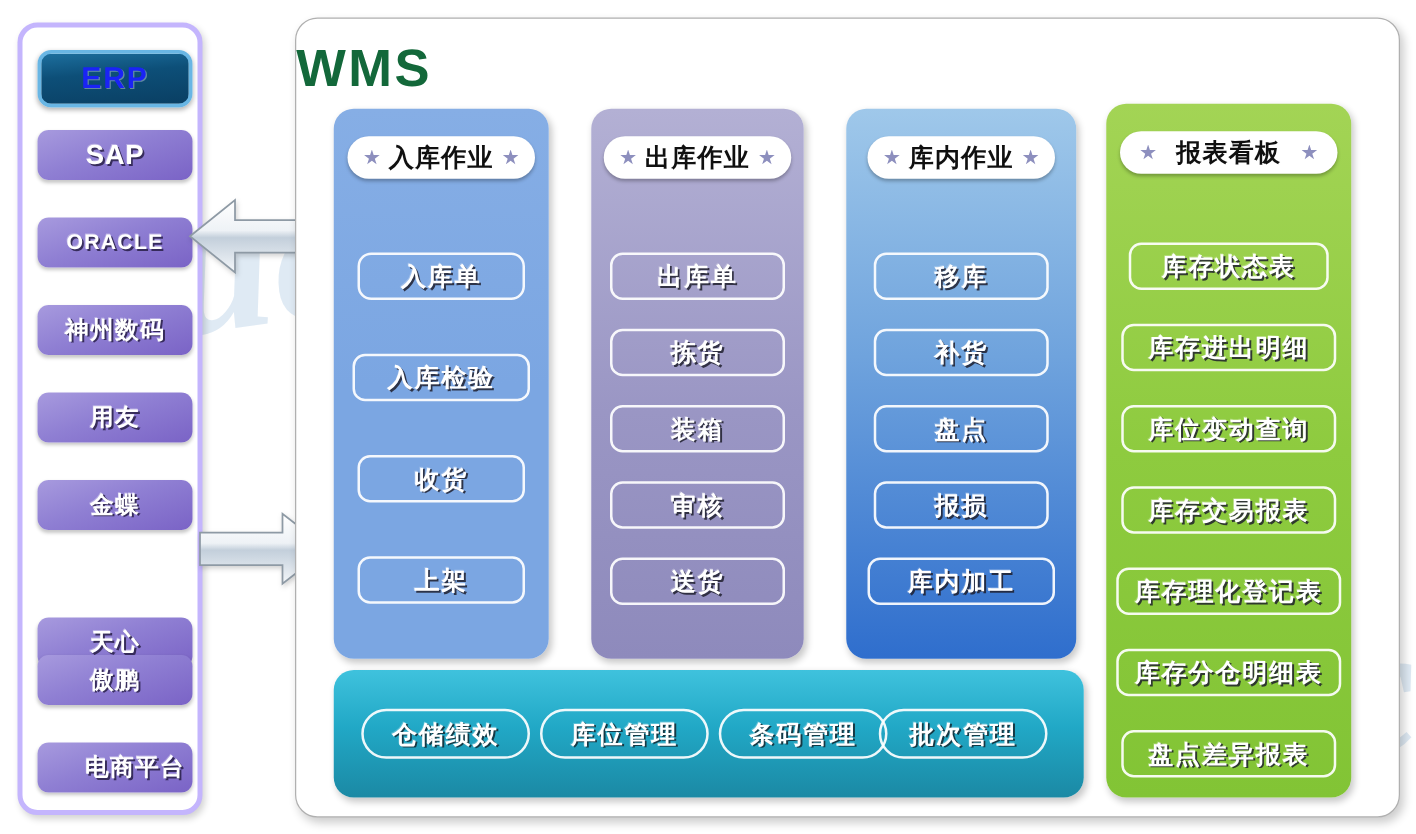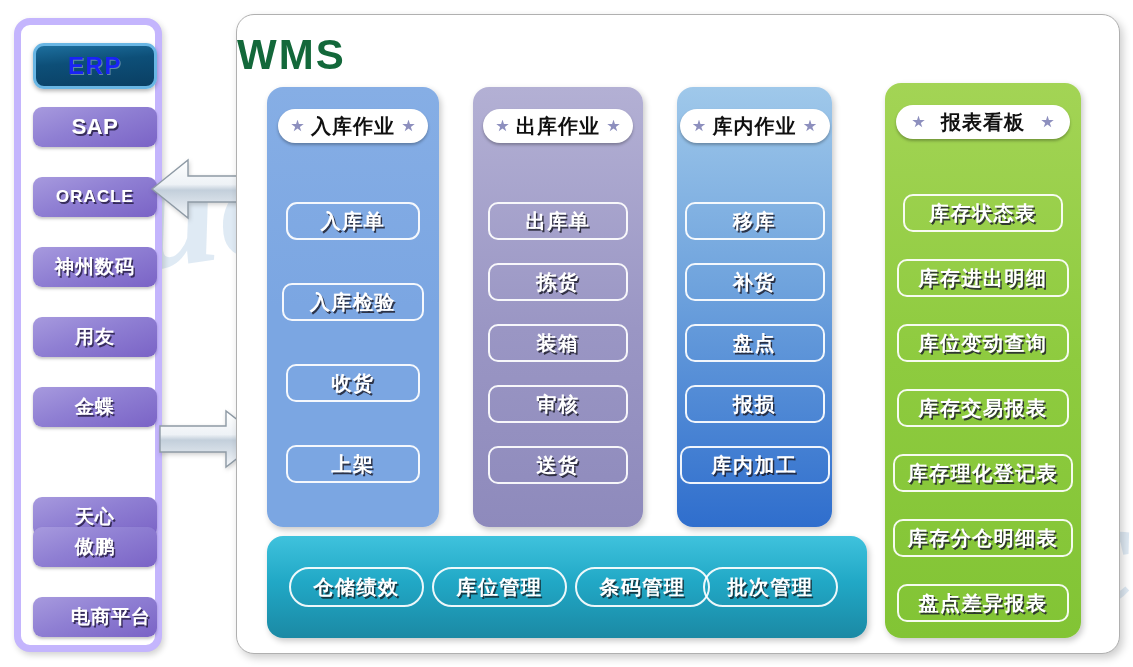--- a/index.html
+++ b/index.html
@@ -41,21 +41,21 @@
   .wm4 { left: 880px; top: 470px; font-size: 150px; transform: rotate(-8deg); }
 
   
   #sidebar {
     position: absolute;
     left: 14px;
     top: 18px;
     width: 148px;
     height: 634px;
     background: #ffffff;
-    border: 7px solid #c4b5fd;
+    border: 4px solid #c4b5fd;
     border-radius: 16px;
     box-shadow: 2px 3px 6px rgba(0,0,0,0.18);
     box-sizing: border-box;
   }
   .erp-list {
     position: absolute;
     left: 0; top: 0;
     width: 100%; height: 100%;
   }
   .erp-item {
@@ -285,21 +285,21 @@
         <span class="ttl">出库作业</span>
         <span class="star"></span>
       </div>
       <div class="chip" style="top:115px; width:140px;">出库单</div>
       <div class="chip" style="top:176px; width:140px;">拣货</div>
       <div class="chip" style="top:237px; width:140px;">装箱</div>
       <div class="chip" style="top:298px; width:140px;">审核</div>
       <div class="chip" style="top:359px; width:140px;">送货</div>
     </div>
 
-    <div class="panel" id="panel-internal" style="left:440px; top:72px; width:155px; height:440px;">
+    <div class="panel" id="panel-internal" style="left:440px; top:72px; width:184px; height:440px;">
       <div class="panel-head">
         <span class="star"></span>
         <span class="ttl">库内作业</span>
         <span class="star"></span>
       </div>
       <div class="chip" style="top:115px; width:140px;">移库</div>
       <div class="chip" style="top:176px; width:140px;">补货</div>
       <div class="chip" style="top:237px; width:140px;">盘点</div>
       <div class="chip" style="top:298px; width:140px;">报损</div>
       <div class="chip" style="top:359px; width:150px;">库内加工</div>

